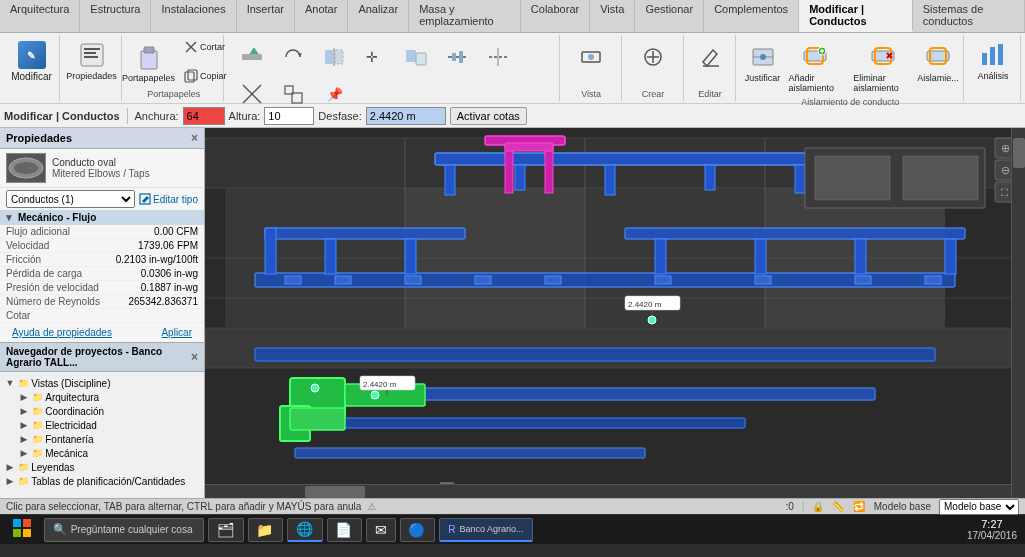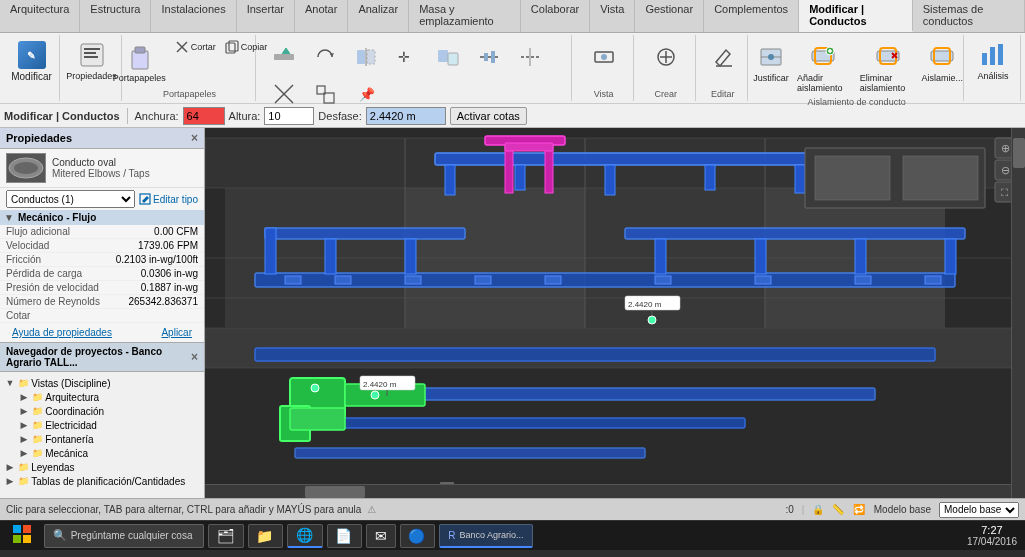--- a/index.html
+++ b/index.html
@@ -49,33 +49,33 @@
     .tree-item { padding: 1px 0; cursor: pointer; }
     .tree-item-row { display: flex; align-items: center; gap: 2px; }
     .tree-expand { width: 12px; height: 12px; display: inline-flex; align-items: center; justify-content: center; color: #555; font-size: 9px; }
     .tree-icon { font-size: 9px; color: #666; }
     .tree-child { padding-left: 14px; }
 
     
     .viewport { flex: 1; background: #1a1a1a; position: relative; overflow: hidden; }
 
     
-    .status-bar { background: #d0d0d0; border-top: 1px solid #aaa; height: 22px; display: flex; align-items: center; padding: 0 6px; font-size: 10px; color: #333; gap: 6px; }
+    .status-bar { background: #d0d0d0; border-top: 1px solid #aaa; height: 16px; display: flex; align-items: center; padding: 0 6px; font-size: 10px; color: #333; gap: 6px; }
     .status-right { margin-left: auto; display: flex; align-items: center; gap: 8px; }
 
     
     .taskbar { background: #1a1a1a; height: 30px; display: flex; align-items: center; padding: 0 4px; gap: 4px; border-top: 1px solid #333; }
     .taskbar-start { background: transparent; border: none; cursor: pointer; padding: 4px 8px; }
     .taskbar-btn { background: rgba(255,255,255,0.1); border: 1px solid rgba(255,255,255,0.2); color: white; padding: 2px 8px; font-size: 10px; cursor: pointer; border-radius: 2px; display: flex; align-items: center; gap: 4px; height: 24px; }
     .taskbar-time { color: white; font-size: 10px; margin-left: auto; text-align: right; }
 
     
     .duct-svg { position: absolute; inset: 0; width: 100%; height: 100%; }
     .icon-modify { width: 28px; height: 28px; background: linear-gradient(135deg, #4a90d9, #2060a0); border-radius: 3px; display: flex; align-items: center; justify-content: center; color: white; font-size: 10px; font-weight: bold; }
-    .ribbon-col { display: flex; flex-direction: row; gap: 3px; }
+    .ribbon-col { display: flex; flex-direction: column; gap: 13px; }
 
     .ribbon-active-tab { background: #f0f0f0 !important; border-bottom: 2px solid #f0f0f0 !important; }
   </style>
 </head>
 <body>
 
 <div class="ribbon">
   <div class="ribbon-tabs">
     <div class="ribbon-tab">Arquitectura</div>
     <div class="ribbon-tab">Estructura</div>

